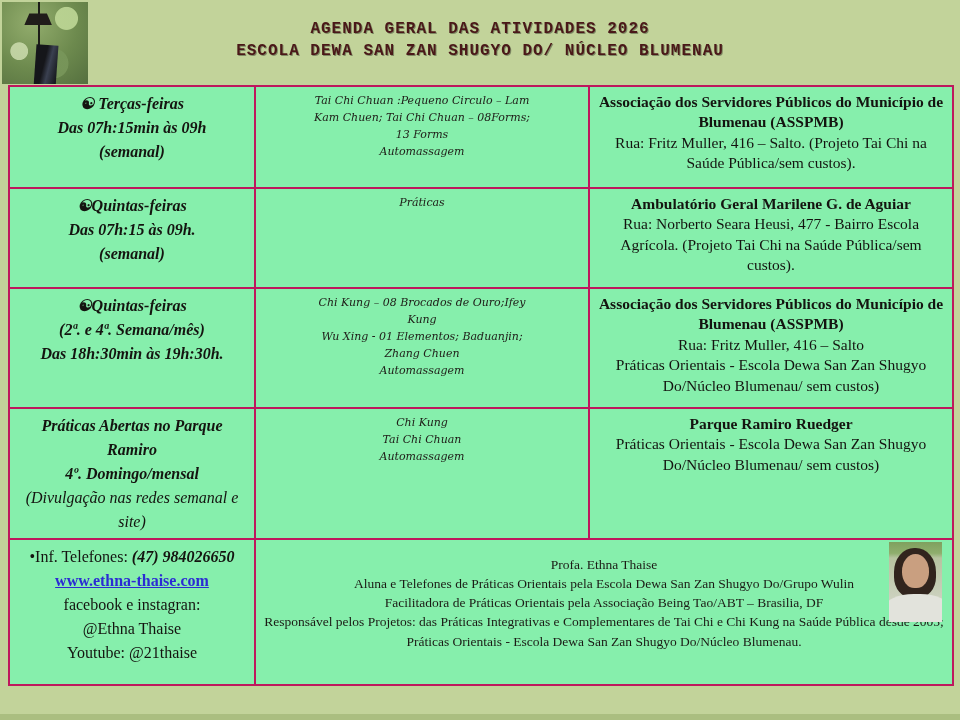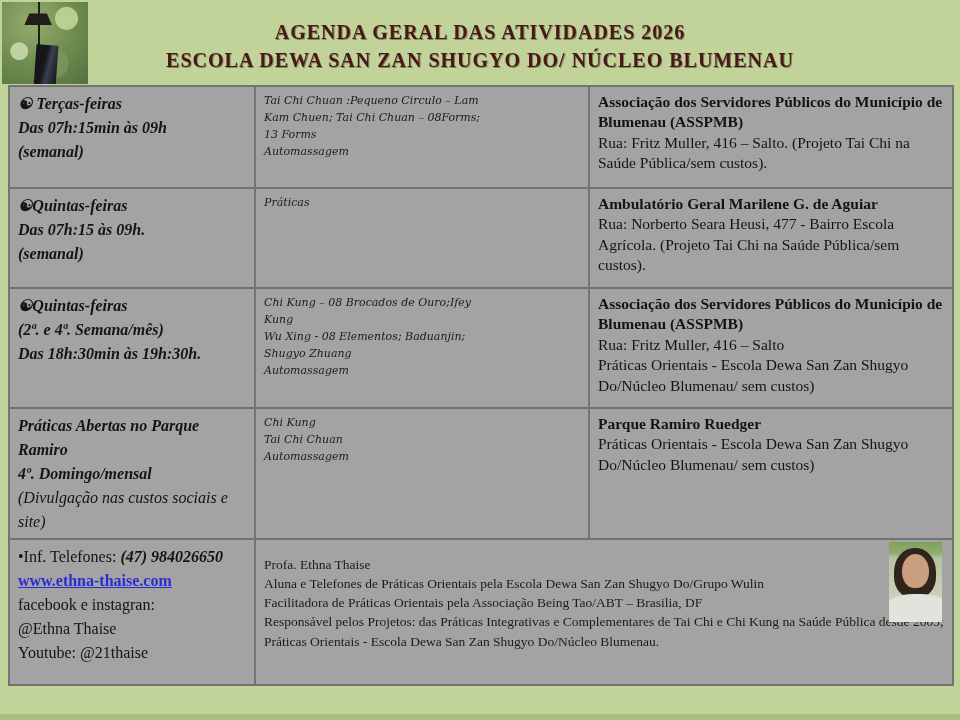--- a/index.html
+++ b/index.html
@@ -25,33 +25,33 @@
     position:absolute; left:26%; top:14%; width:32%; height:14%;
     background:#201d1a; clip-path:polygon(18% 0,82% 0,100% 100%,0 100%);
   }
   .chime-rod {
     position:absolute; left:38%; top:52%; width:26%; height:52%;
     background:linear-gradient(100deg,#15161a 40%,#3a4050 60%,#101114);
     transform:rotate(4deg);
   }
   .title-block { position:absolute; left:95px; top:18px; width:770px; text-align:center; }
   .title-line {
-    font-family:Liberation Serif, serif;
-    font-weight:bold; font-size:20px; line-height:1.4;
+    font-family:Liberation Mono, monospace;
+    font-weight:bold; font-size:16px; line-height:1.4;
     letter-spacing:1px; color:#4a1818;
     text-shadow:1px 1px 0 rgba(0,0,0,.35);
   }
   
   table.agenda {
     position:absolute; left:8px; top:85px; width:944px;
     border-collapse:collapse; table-layout:fixed;
   }
   table.agenda td {
-    border:2px solid #737373; background:#a3a3a3;
-    vertical-align:top; padding:5px 8px 4px 8px;
+    border:2px solid #be185d; background:#86efac;
+    vertical-align:top; padding:5px 8px 4px 8px;text-align:center;
   }
   tr.r1 { height:102px; } tr.r2 { height:100px; } tr.r3 { height:120px; }
   tr.r4 { height:130px; } tr.r5 { height:146px;border-radius:20px; }
   .sched { font-family:"Liberation Serif", serif; font-weight:bold; font-style:italic; font-size:16px; line-height:1.5; }
   .sched .note { font-weight:normal; }
   .pract { font-family:"DejaVu Serif", serif; font-style:italic; font-size:11px; line-height:1.55; color:#20201a; }
   .venue { font-family:Liberation Serif, serif; font-size:15.5px; line-height:1.32; }
   .venue .vtitle { font-weight:bold; }
   
   .contact { font-family:"Liberation Serif", serif; font-size:16px; line-height:1.5; }
@@ -125,37 +125,37 @@
 
   <tr class="r3">
     <td class="sched">
       <div>☯Quintas-feiras</div>
       <div>(2ª. e 4ª. Semana/mês)</div>
       <div>Das 18h:30min às 19h:30h.</div>
     </td>
     <td class="pract">
       <div>Chi Kung – 08 Brocados de Ouro;Ifey</div>
       <div>Kung</div>
-      <div>Wu Xing - 08 Elementos; Baduanjin;</div>
-      <div>Shugyo Zhuang</div>
+      <div>Wu Xing - 01 Elementos; Baduanjin;</div>
+      <div>Zhang Chuen</div>
       <div>Automassagem</div>
     </td>
     <td class="venue">
       <div class="vtitle">Associação dos Servidores Públicos do Município de Blumenau  (ASSPMB)</div>
       <div>Rua: Fritz Muller, 416 – Salto</div>
       <div>Práticas Orientais - Escola  Dewa San Zan Shugyo Do/Núcleo Blumenau/ sem custos)</div>
     </td>
   </tr>
 
   <tr class="r4">
     <td class="sched">
       <div>Práticas Abertas no Parque</div>
       <div>Ramiro</div>
       <div>4º. Domingo/mensal</div>
-      <div class="note">(Divulgação nas custos sociais e site)</div>
+      <div class="note">(Divulgação nas redes semanal e site)</div>
     </td>
     <td class="pract">
       <div>Chi Kung</div>
       <div> Tai Chi Chuan</div>
       <div>Automassagem</div>
     </td>
     <td class="venue">
       <div class="vtitle">Parque Ramiro Ruedger</div>
       <div>Práticas Orientais - Escola  Dewa San Zan Shugyo Do/Núcleo Blumenau/ sem custos)</div>
     </td>

